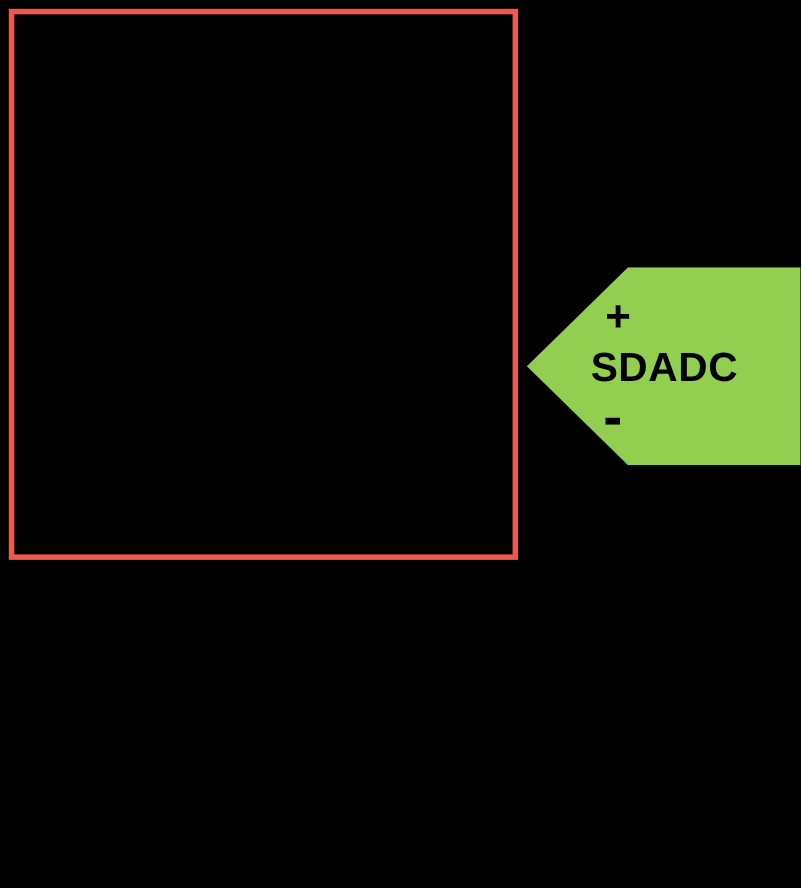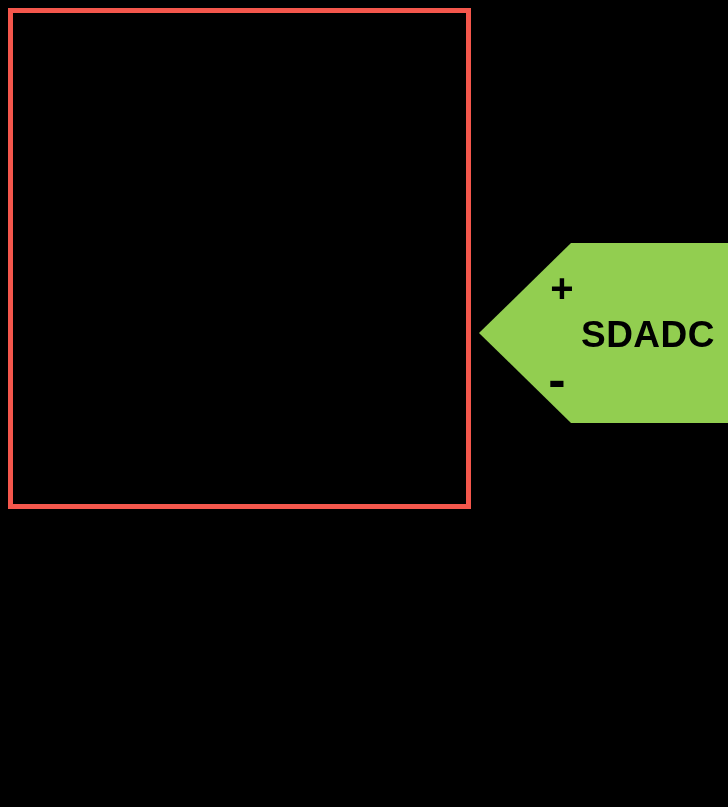--- a/index.html
+++ b/index.html
@@ -40,21 +40,21 @@
   .label {
     position: absolute;
     transform: translate(-50%, -50%);
     color: var(--block-text, #000000);
     font-weight: bold;
     line-height: 1;
     white-space: nowrap;
     user-select: none;
   }
   .label-plus  { left: 562px; top: 288px; font-size: 40px; }
-  .label-name  { left: 604px; top: 334px; font-size: 37px; letter-spacing: 0.5px; margin-left: 44px; }
+  .label-name  { left: 604px; top: 334px; font-size: 37px; letter-spacing: 0.5px; }
   .label-minus { left: 557px; top: 379px; font-size: 52px; }
 </style>
 </head>
 <body>
 
 <div class="stage">
 
   <div class="highlight-box"></div>
 
   <svg class="sdadc-svg" viewBox="0 0 249 180" preserveAspectRatio="none" aria-hidden="true">

